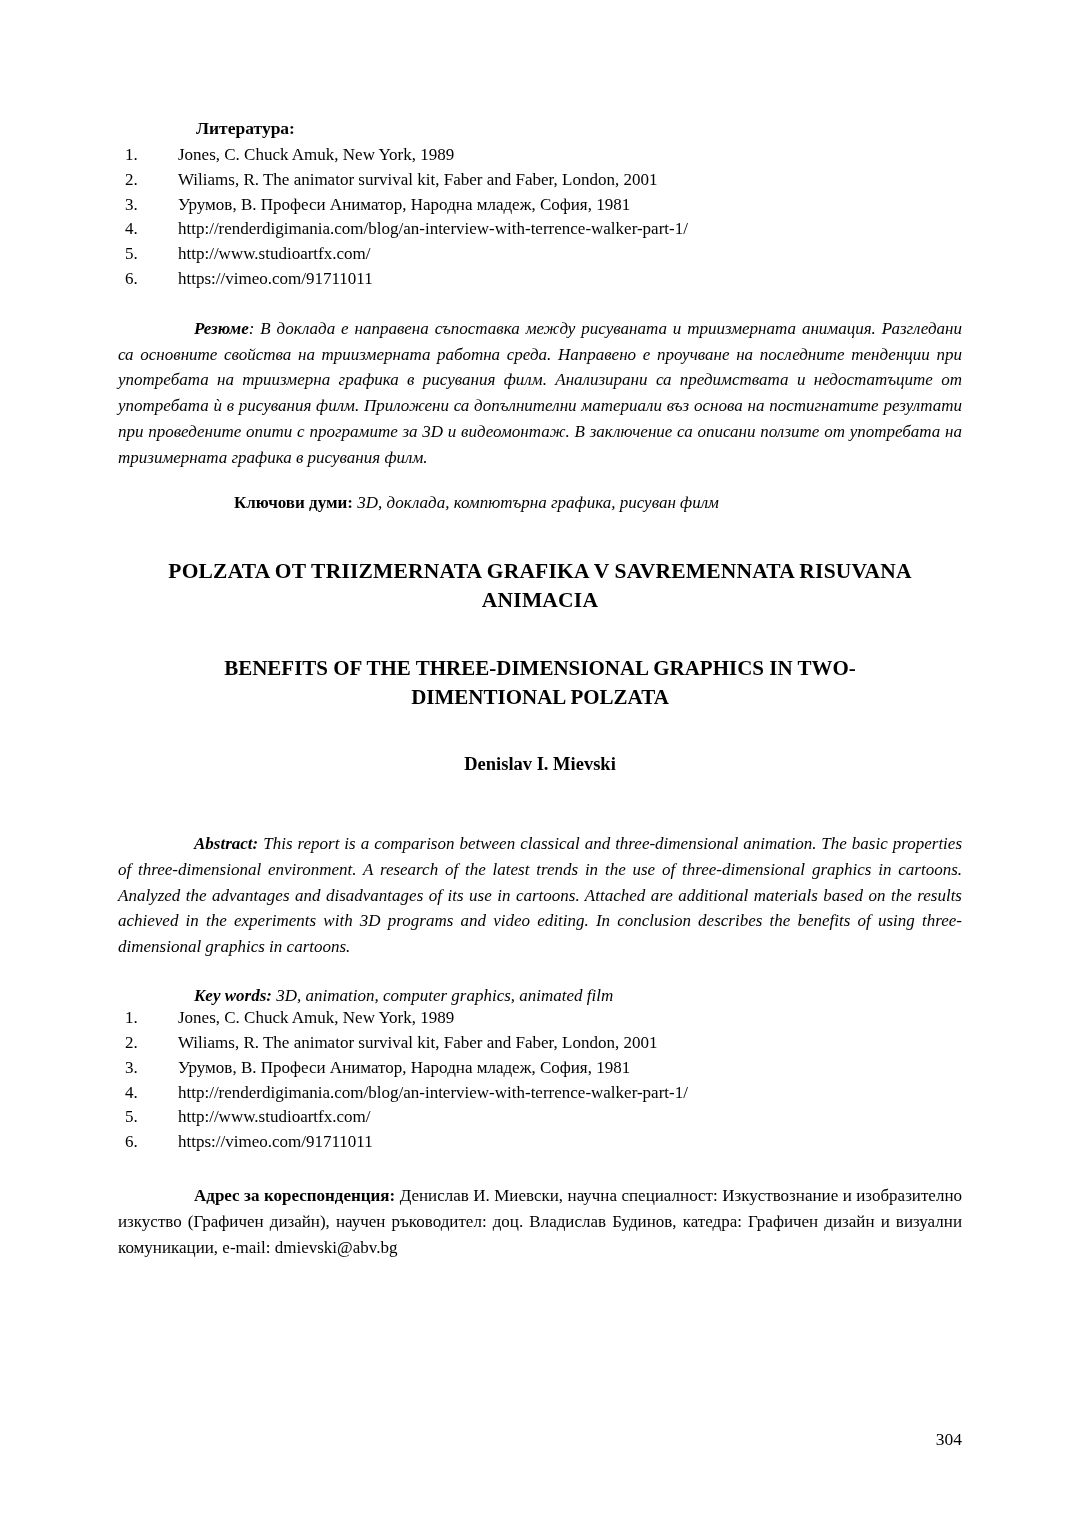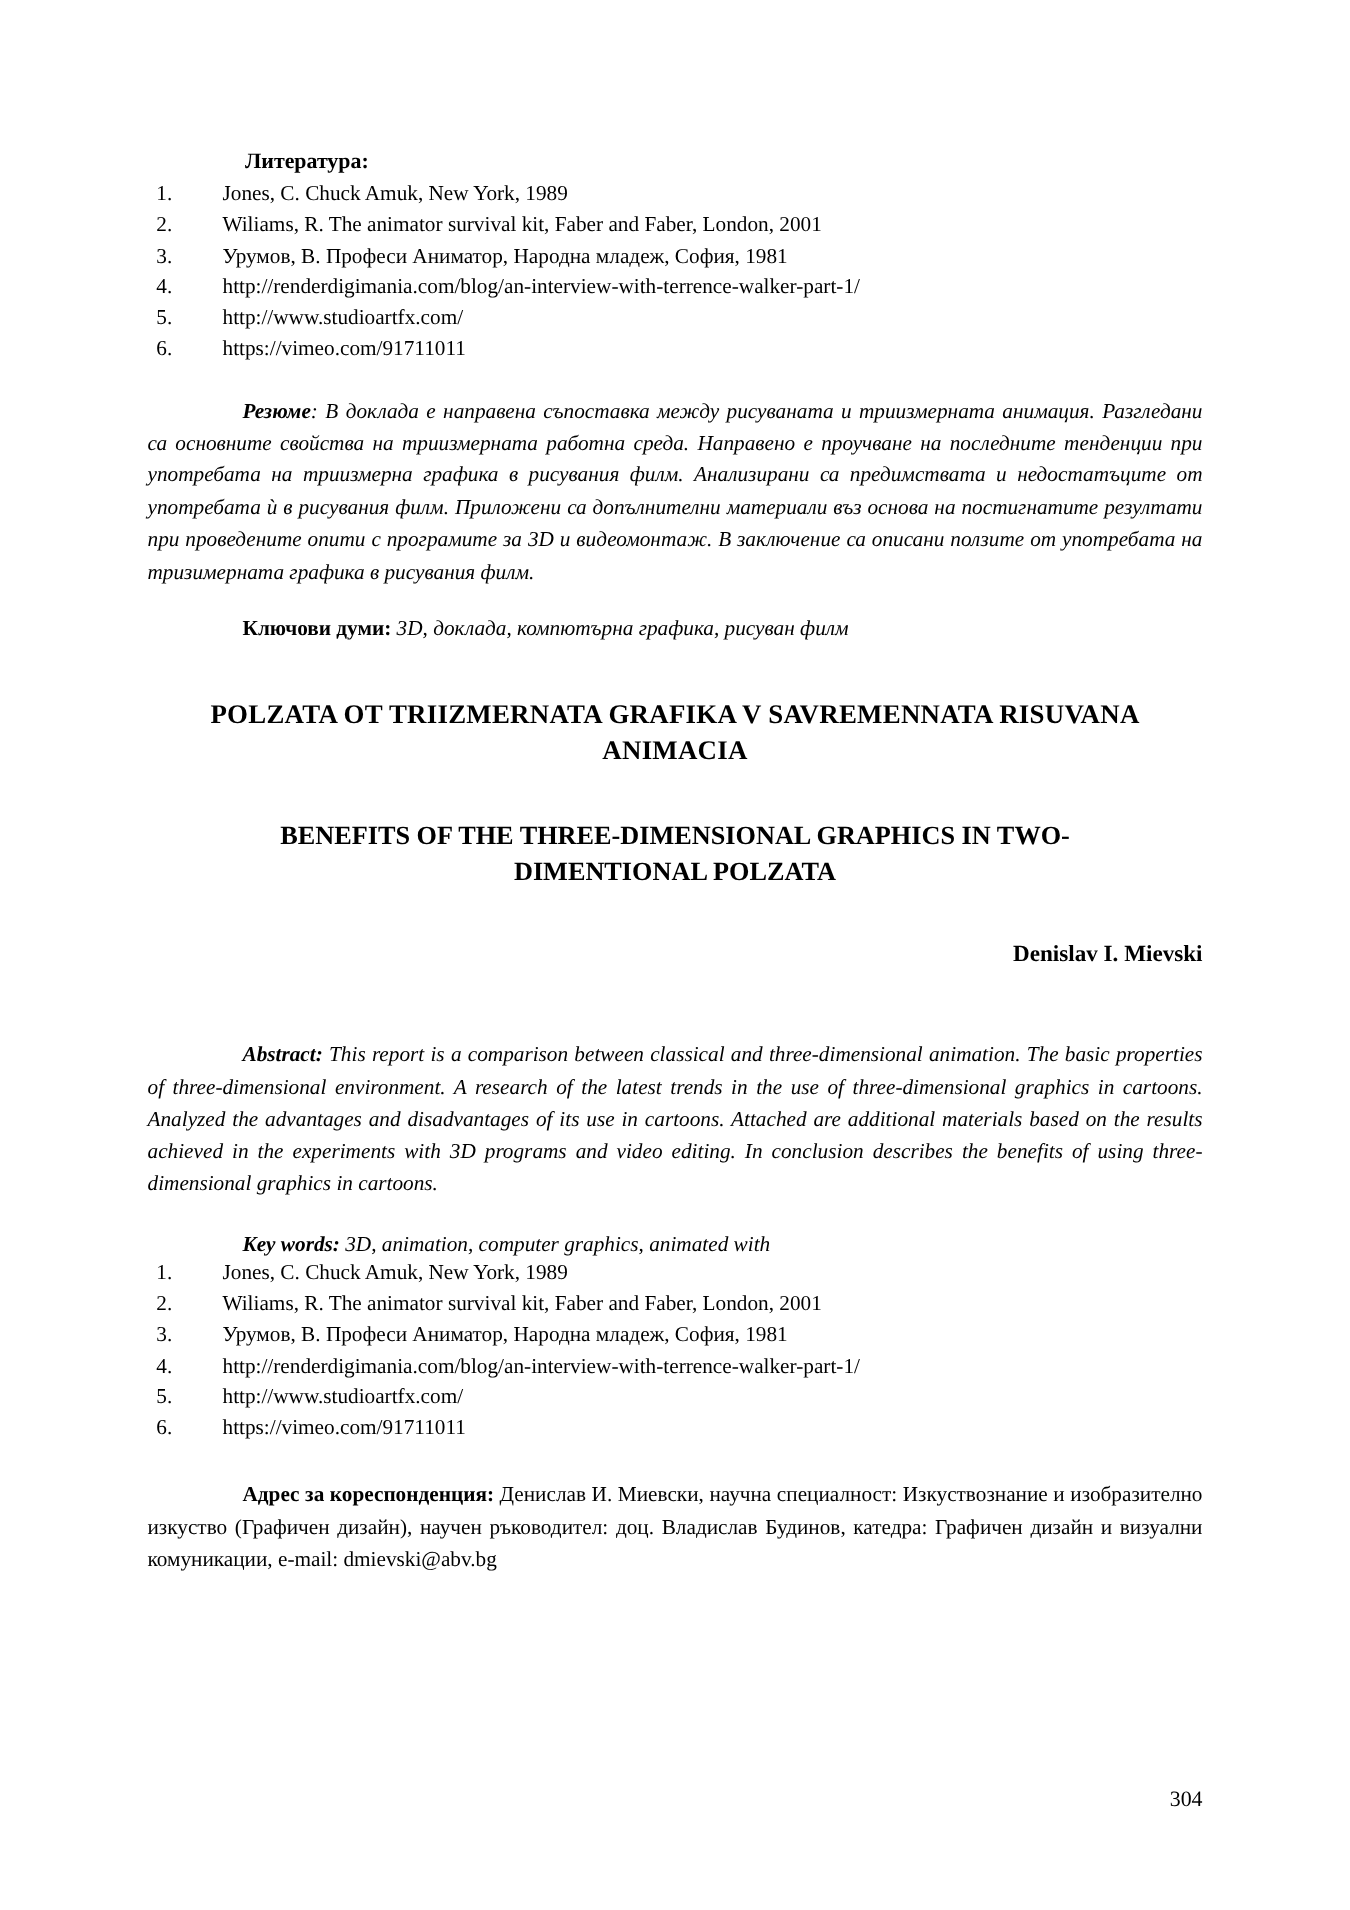--- a/index.html
+++ b/index.html
@@ -65,40 +65,41 @@
   }
   .keywords {
     font-size: 17px;
     margin: 22px 0 0 0;
     text-indent: 76px;
     font-style: italic;
   }
   .keywords .lead {
     font-weight: bold;
     font-style: normal;
+    margin-left: 40px;
   }
   h1.title {
     font-size: 21.5px;
     font-weight: bold;
     text-align: center;
     letter-spacing: 0.2px;
     line-height: 1.38;
     margin: 44px 42px 0 42px;
   }
   h2.title-en {
     font-size: 21px;
     font-weight: bold;
     text-align: center;
     line-height: 1.38;
     margin: 38px 30px 0 30px;
   }
   .author {
     font-size: 18.5px;
     font-weight: bold;
-    text-align: right;
+    text-align: center;
     margin: 42px 0 0 0;
   }
   .abstract {
     font-size: 17px;
     text-align: justify;
     line-height: 1.52;
     margin: 56px 0 0 0;
     text-indent: 76px;
     font-style: italic;
   }
@@ -181,21 +182,21 @@
 
   <h2 class="title-en">BENEFITS OF THE THREE-DIMENSIONAL GRAPHICS IN TWO- DIMENTIONAL  POLZATA</h2>
 
   <div class="author">Denislav I. Mievski</div>
 
   <p class="abstract">
     <span class="lead">Abstract:</span><span> This report is a comparison between classical and three-dimensional animation. The basic properties of three-dimensional environment. A research of the latest trends in the use of three-dimensional graphics in cartoons. Analyzed the advantages and disadvantages of its use in cartoons. Attached are additional materials based on the results achieved in the experiments with 3D programs and video editing. In conclusion describes the benefits of using three-dimensional graphics in cartoons.</span>
   </p>
 
   <p class="keywords-en">
-    <span class="lead">Key words:</span><span> 3D, animation, computer graphics, animated with</span>
+    <span class="lead">Key words:</span><span> 3D, animation, computer graphics, animated film</span>
   </p>
 
 
   <ol class="refs">
     <li>
       <span class="num">1.</span>
       <span>Jones, C. Chuck Amuk, New York, 1989</span>
     </li>
     <li>
       <span class="num">2.</span>

